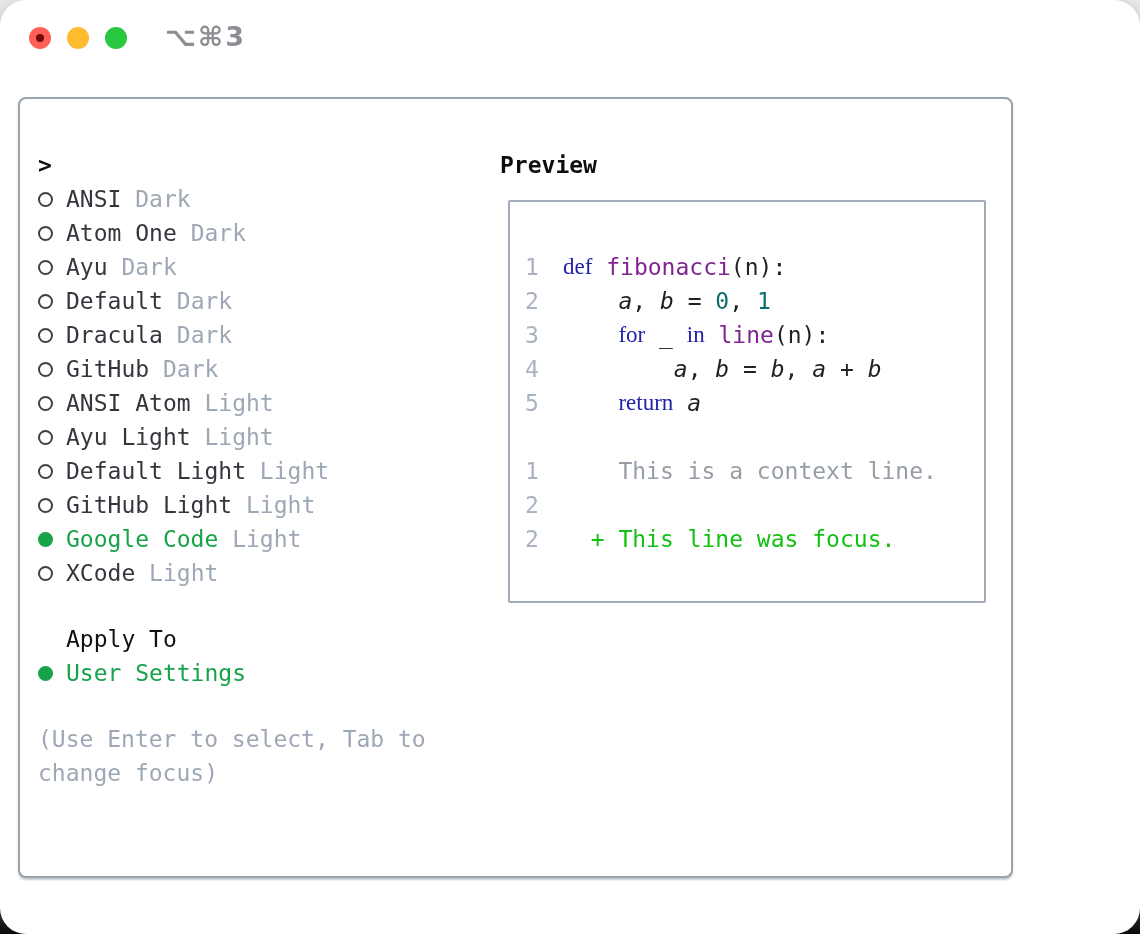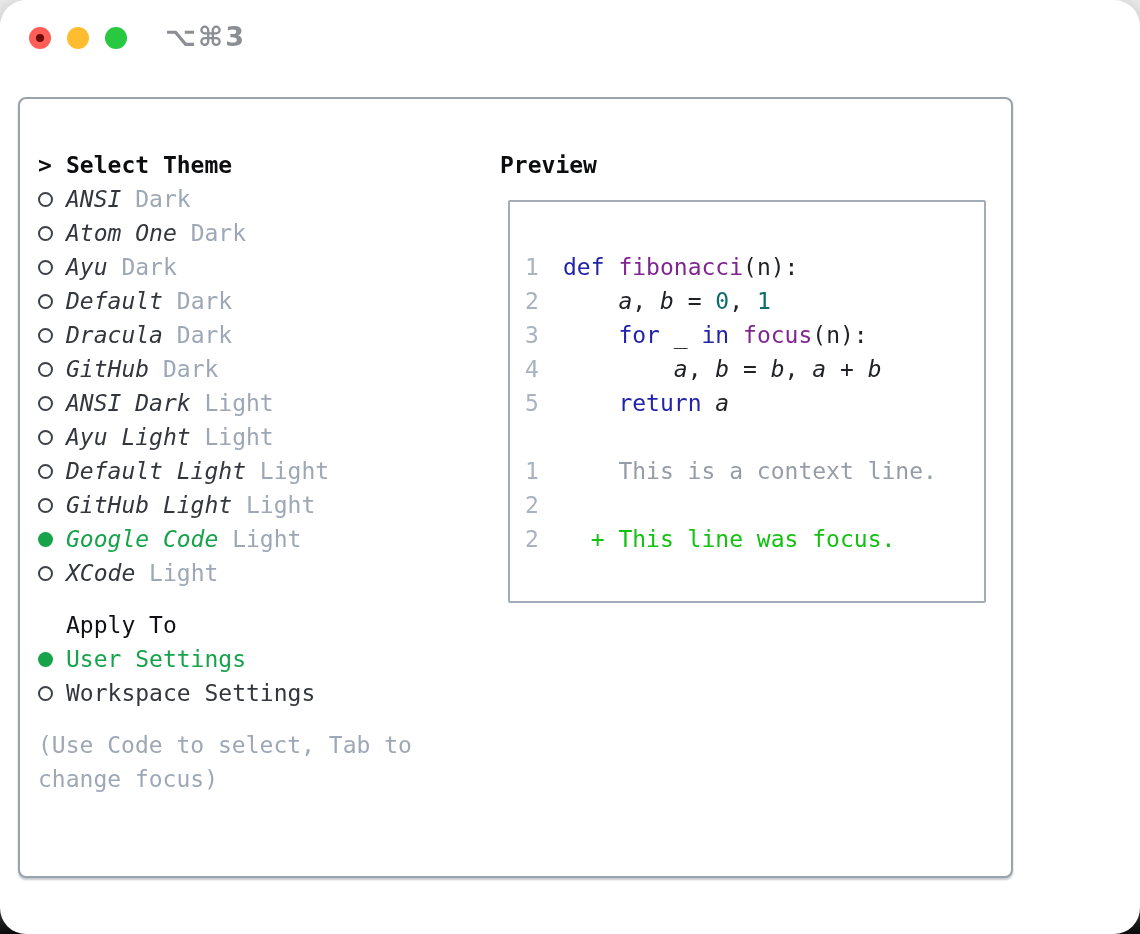--- a/index.html
+++ b/index.html
@@ -29,38 +29,38 @@
     box-shadow:0 2px 2px rgba(125,135,148,.45);
   }
   .left-col{position:absolute;left:18px;top:49px;}
   .row{display:flex;align-items:center;height:34px;font-size:23px;white-space:pre;}
   .bullet{flex:0 0 28px;width:28px;display:flex;align-items:center;}
   .ring{width:11px;height:11px;border:2.4px solid #3d4248;border-radius:50%;}
   .dotfill{width:15px;height:15px;border-radius:50%;background:var(--accent-green);}
   .chevron{font-weight:700;color:#0c0d0f;}
   .header-label{font-weight:700;color:#0c0d0f;}
   .plain-header{color:#101114;}
-  .theme-name{color:var(--item-text);font-style:italic;}
+  .theme-name{color:var(--item-text);}
   .theme-name.selected{color:var(--accent-green);}
   .theme-variant{color:var(--muted-text);}
   .opt-name{color:var(--item-text);}
   .opt-name.selected{color:var(--accent-green);}
-  .gap-above{margin-top:18px;}
+  .gap-above{margin-top:32px;}
   .help-line{font-size:23px;line-height:34px;color:var(--muted-text);white-space:pre;}
   
   .preview-col{position:absolute;left:480px;top:49px;}
   .preview-title{font-size:23px;line-height:34px;font-weight:700;color:#0c0d0f;}
   .preview-pane{
     margin-top:18px;margin-left:8px;width:478px;height:403px;box-sizing:border-box;
     border:2px solid var(--panel-border);border-radius:2px;background:#fff;
     padding:48px 15px 45px 15px;overflow:hidden;
   }
   .pline{display:flex;height:34px;line-height:34px;font-size:23px;white-space:pre;}
   .gut{flex:0 0 38px;width:38px;color:var(--line-number);}
-  .kw{color:var(--keyword);}
+  .kw{color:var(--keyword);font-family:Liberation Serif, serif;}
   .fn{color:var(--function-name);}
   .num{color:var(--number-literal);}
   .pl{color:var(--code-default);}
   .var{color:var(--code-default);font-style:italic;}
   .ctx{color:var(--context-line);}
   .del{color:var(--deleted-line);}
   .add{color:var(--added-line);}
 </style>
 </head>
 <body>
@@ -72,58 +72,56 @@
     </span>
   <span class="light light-min"></span>
   <span class="light light-zoom"></span>
   <span class="shortcut">⌥⌘3</span>
 
   <div class="dialog">
 
     <div class="left-col">
       <div class="row">
         <span class="bullet"><span class="chevron">&gt;</span></span>
-        <span class="header-label">Select Theme</span>
       </div>
       <div>
           <div class="row"><span class="bullet"><span class="ring"></span></span><span class="theme-name">ANSI</span><span class="theme-variant"> Dark</span></div>
           <div class="row"><span class="bullet"><span class="ring"></span></span><span class="theme-name">Atom One</span><span class="theme-variant"> Dark</span></div>
           <div class="row"><span class="bullet"><span class="ring"></span></span><span class="theme-name">Ayu</span><span class="theme-variant"> Dark</span></div>
           <div class="row"><span class="bullet"><span class="ring"></span></span><span class="theme-name">Default</span><span class="theme-variant"> Dark</span></div>
           <div class="row"><span class="bullet"><span class="ring"></span></span><span class="theme-name">Dracula</span><span class="theme-variant"> Dark</span></div>
           <div class="row"><span class="bullet"><span class="ring"></span></span><span class="theme-name">GitHub</span><span class="theme-variant"> Dark</span></div>
-          <div class="row"><span class="bullet"><span class="ring"></span></span><span class="theme-name">ANSI Dark</span><span class="theme-variant"> Light</span></div>
+          <div class="row"><span class="bullet"><span class="ring"></span></span><span class="theme-name">ANSI Atom</span><span class="theme-variant"> Light</span></div>
           <div class="row"><span class="bullet"><span class="ring"></span></span><span class="theme-name">Ayu Light</span><span class="theme-variant"> Light</span></div>
           <div class="row"><span class="bullet"><span class="ring"></span></span><span class="theme-name">Default Light</span><span class="theme-variant"> Light</span></div>
           <div class="row"><span class="bullet"><span class="ring"></span></span><span class="theme-name">GitHub Light</span><span class="theme-variant"> Light</span></div>
           <div class="row"><span class="bullet"><span class="dotfill"></span></span><span class="theme-name selected">Google Code</span><span class="theme-variant"> Light</span></div>
           <div class="row"><span class="bullet"><span class="ring"></span></span><span class="theme-name">XCode</span><span class="theme-variant"> Light</span></div>
         </div>
 
       <div class="row gap-above">
         <span class="bullet"></span>
         <span class="plain-header">Apply To</span>
       </div>
       <div>
           <div class="row"><span class="bullet"><span class="dotfill"></span></span><span class="opt-name selected">User Settings</span></div>
-          <div class="row"><span class="bullet"><span class="ring"></span></span><span class="opt-name">Workspace Settings</span></div>
         </div>
 
       <div class="gap-above">
-          <div class="help-line">(Use Code to select, Tab to</div>
+          <div class="help-line">(Use Enter to select, Tab to</div>
           <div class="help-line">change focus)</div>
         </div>
     </div>
 
     <div class="preview-col">
       <div class="preview-title">Preview</div>
       <div class="preview-pane">
           <div class="pline"><span class="gut">1</span><span class="kw">def</span><span class="pl"> </span><span class="fn">fibonacci</span><span class="pl">(n):</span></div>
           <div class="pline"><span class="gut">2</span><span class="pl">    </span><span class="var">a</span><span class="pl">, </span><span class="var">b</span><span class="pl"> = </span><span class="num">0</span><span class="pl">, </span><span class="num">1</span></div>
-          <div class="pline"><span class="gut">3</span><span class="pl">    </span><span class="kw">for</span><span class="pl"> _ </span><span class="kw">in</span><span class="pl"> </span><span class="fn">focus</span><span class="pl">(n):</span></div>
+          <div class="pline"><span class="gut">3</span><span class="pl">    </span><span class="kw">for</span><span class="pl"> _ </span><span class="kw">in</span><span class="pl"> </span><span class="fn">line</span><span class="pl">(n):</span></div>
           <div class="pline"><span class="gut">4</span><span class="pl">        </span><span class="var">a</span><span class="pl">, </span><span class="var">b</span><span class="pl"> = </span><span class="var">b</span><span class="pl">, </span><span class="var">a</span><span class="pl"> + </span><span class="var">b</span></div>
           <div class="pline"><span class="gut">5</span><span class="pl">    </span><span class="kw">return</span><span class="pl"> </span><span class="var">a</span></div>
           <div class="pline"><span class="gut"></span></div>
           <div class="pline"><span class="gut">1</span><span class="ctx">    This is a context line.</span></div>
           <div class="pline"><span class="gut">2</span></div>
           <div class="pline"><span class="gut">2</span><span class="add">  + This line was focus.</span></div>
         </div>
     </div>
 
   </div>

